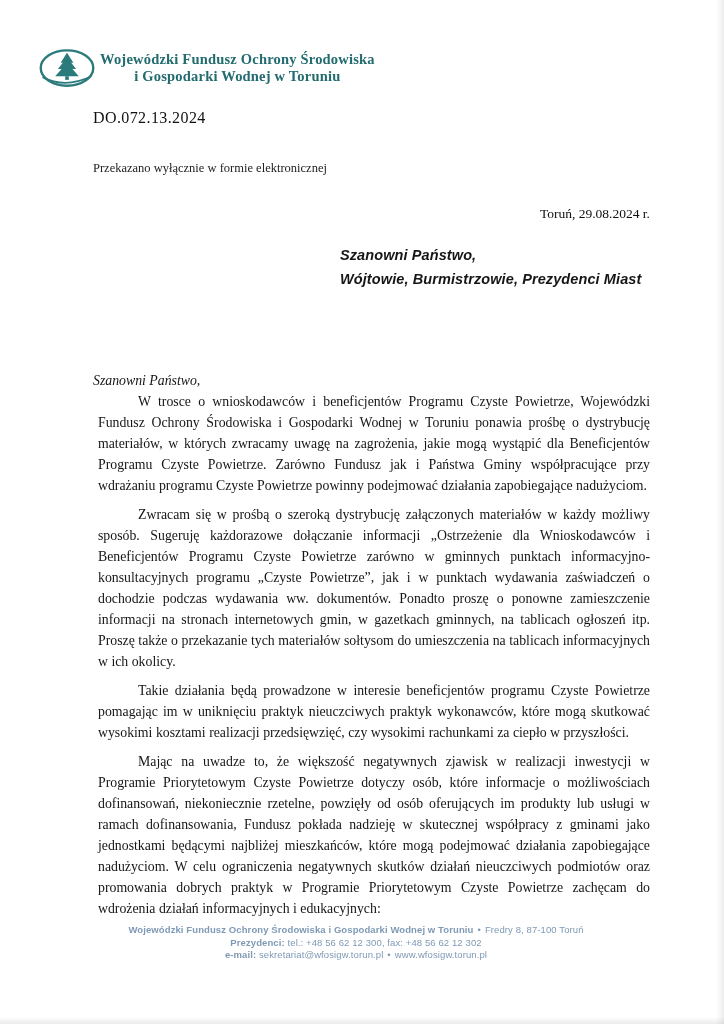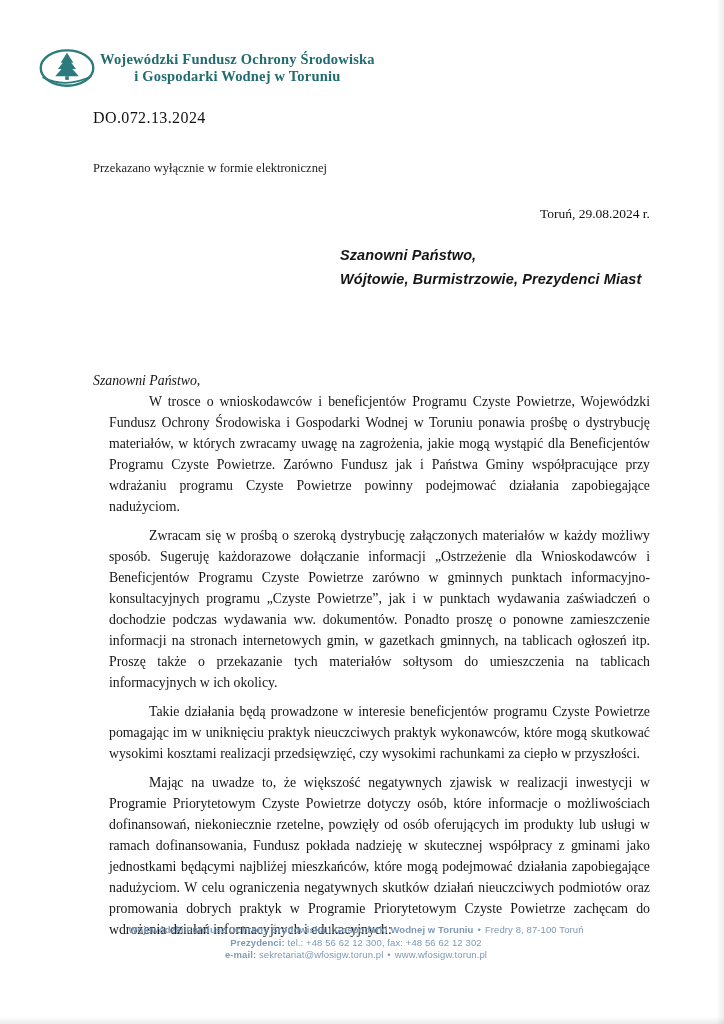--- a/index.html
+++ b/index.html
@@ -61,21 +61,21 @@
 
   .letter-body{
     position:absolute;top:370px;left:93px;width:557px;
     font-size:13.8px;line-height:21px;
     text-align:justify;color:#151515;
   }
   .salutation{
     font-style:italic;margin:0;text-align:left;
   }
   .para{
-    margin:0 0 8px 16px;
+    margin:0 0 8px 5px;
     text-indent:40px;
   }
 
   .letter-footer{
     position:absolute;top:924px;left:0;width:712px;
     font-family:"Liberation Sans", sans-serif;
     font-size:9.5px;line-height:12.5px;
     color:#7f9ab6;
     text-align:center;
     letter-spacing:0.1px;

